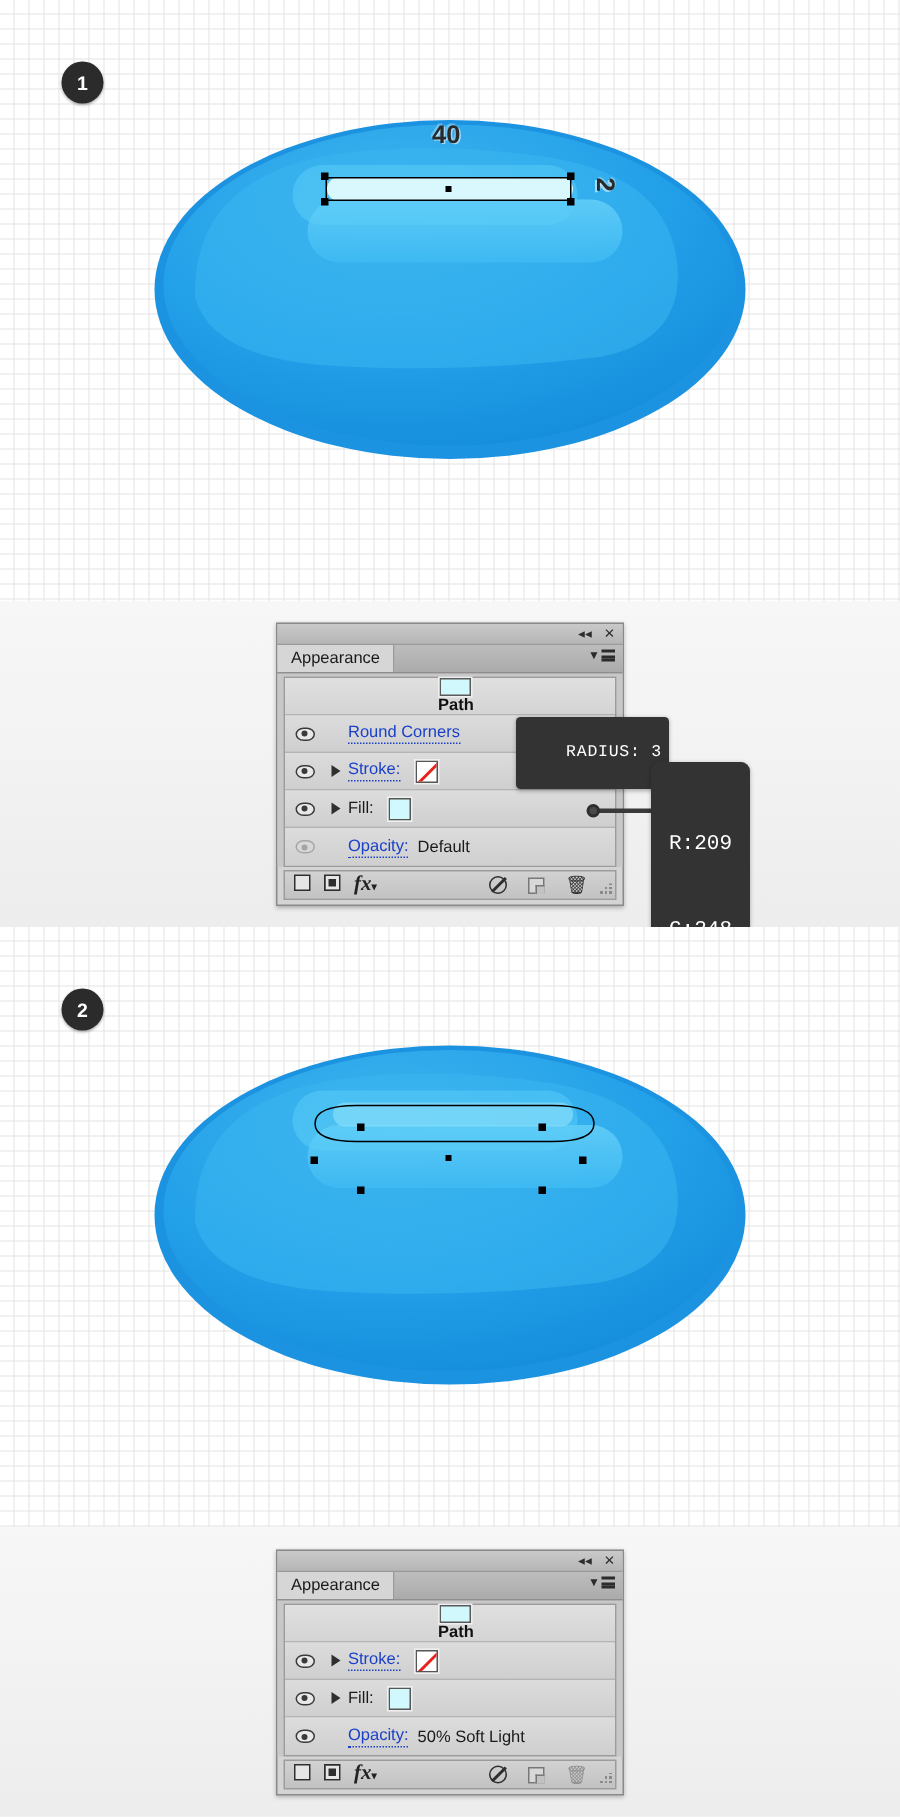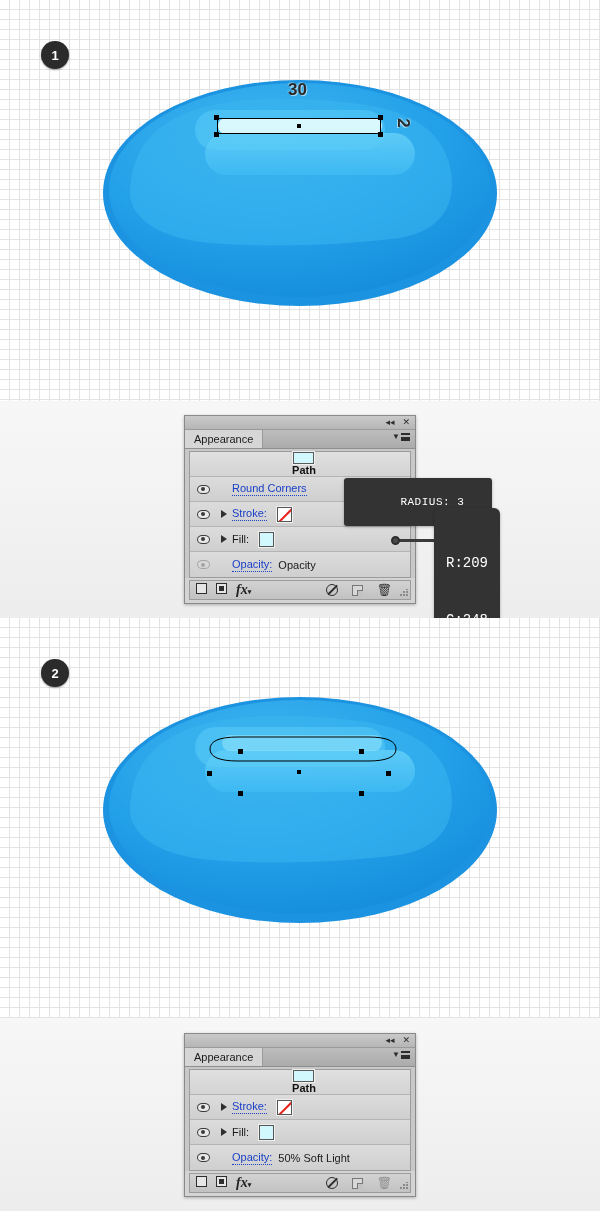--- a/index.html
+++ b/index.html
@@ -204,21 +204,21 @@
   .tip {
     position: absolute;
     background: #333333;
     color: #ffffff;
     font-family: "Liberation Mono", monospace;
     border-radius: 3px;
     white-space: pre;
     box-shadow: 0 1px 3px rgba(0,0,0,.3);
   }
   .tip-radius {
-    padding: 6px 28px;
+    padding: 6px 5px;
     font-size: 11px;
     letter-spacing: .5px;
   }
   .tip-rgb {
     padding: 8px 12px;
     font-size: 14px;
     line-height: 19px;
     border-radius: 6px;
   }
   .leader { position:absolute; background:#3a3a3a; height:3px; }
@@ -277,21 +277,21 @@
       <rect x="2" y="3" width="164" height="16" rx="8" fill="#d9f8fd"></rect>
     </svg>
 
     <div class="selrect" style="left:217px; top:118px; width:164px; height:16px;"></div>
     <div class="handle" style="left:214px;top:115px;"></div>
     <div class="handle" style="left:378px;top:115px;"></div>
     <div class="handle" style="left:214px;top:132px;"></div>
     <div class="handle" style="left:378px;top:132px;"></div>
     <div class="handle center" style="left:297px;top:124px;"></div>
 
-    <div class="measure" style="left:288px; top:80px;">30</div>
+    <div class="measure" style="left:288px; top:80px;">40</div>
     <div class="measure rot90" style="left:398px; top:113px;">2</div>
 
     <div class="badge" style="left:41px; top:41px;">1</div>
   </div>
 
   <div class="gapband" style="top:401px; height:217px;"></div>
 
   <div class="panel" style="left:184px; top:415px;">
     <div class="panel-titlebar">
       <span class="tb-icon">◂◂</span>
@@ -343,21 +343,21 @@
           <span class="label-plain">Fill:</span>
           <div class="sw-box fill"></div>
         </div>
 
         <div class="row">
           <div class="eyecell">
               <div class="eye dim"></div>
             </div>
           <div class="arrcell"></div>
           <span class="label-blue">Opacity:</span>
-          <span class="val-text">Opacity</span>
+          <span class="val-text">Default</span>
         </div>
 
       </div>
     </div>
     <div class="panel-footer">
       <div class="f-left">
         <div class="ic-sq"></div>
         <div class="ic-sqf"></div>
         <div class="ic-fx"><span>fx</span><small>▾</small></div>
       </div>

